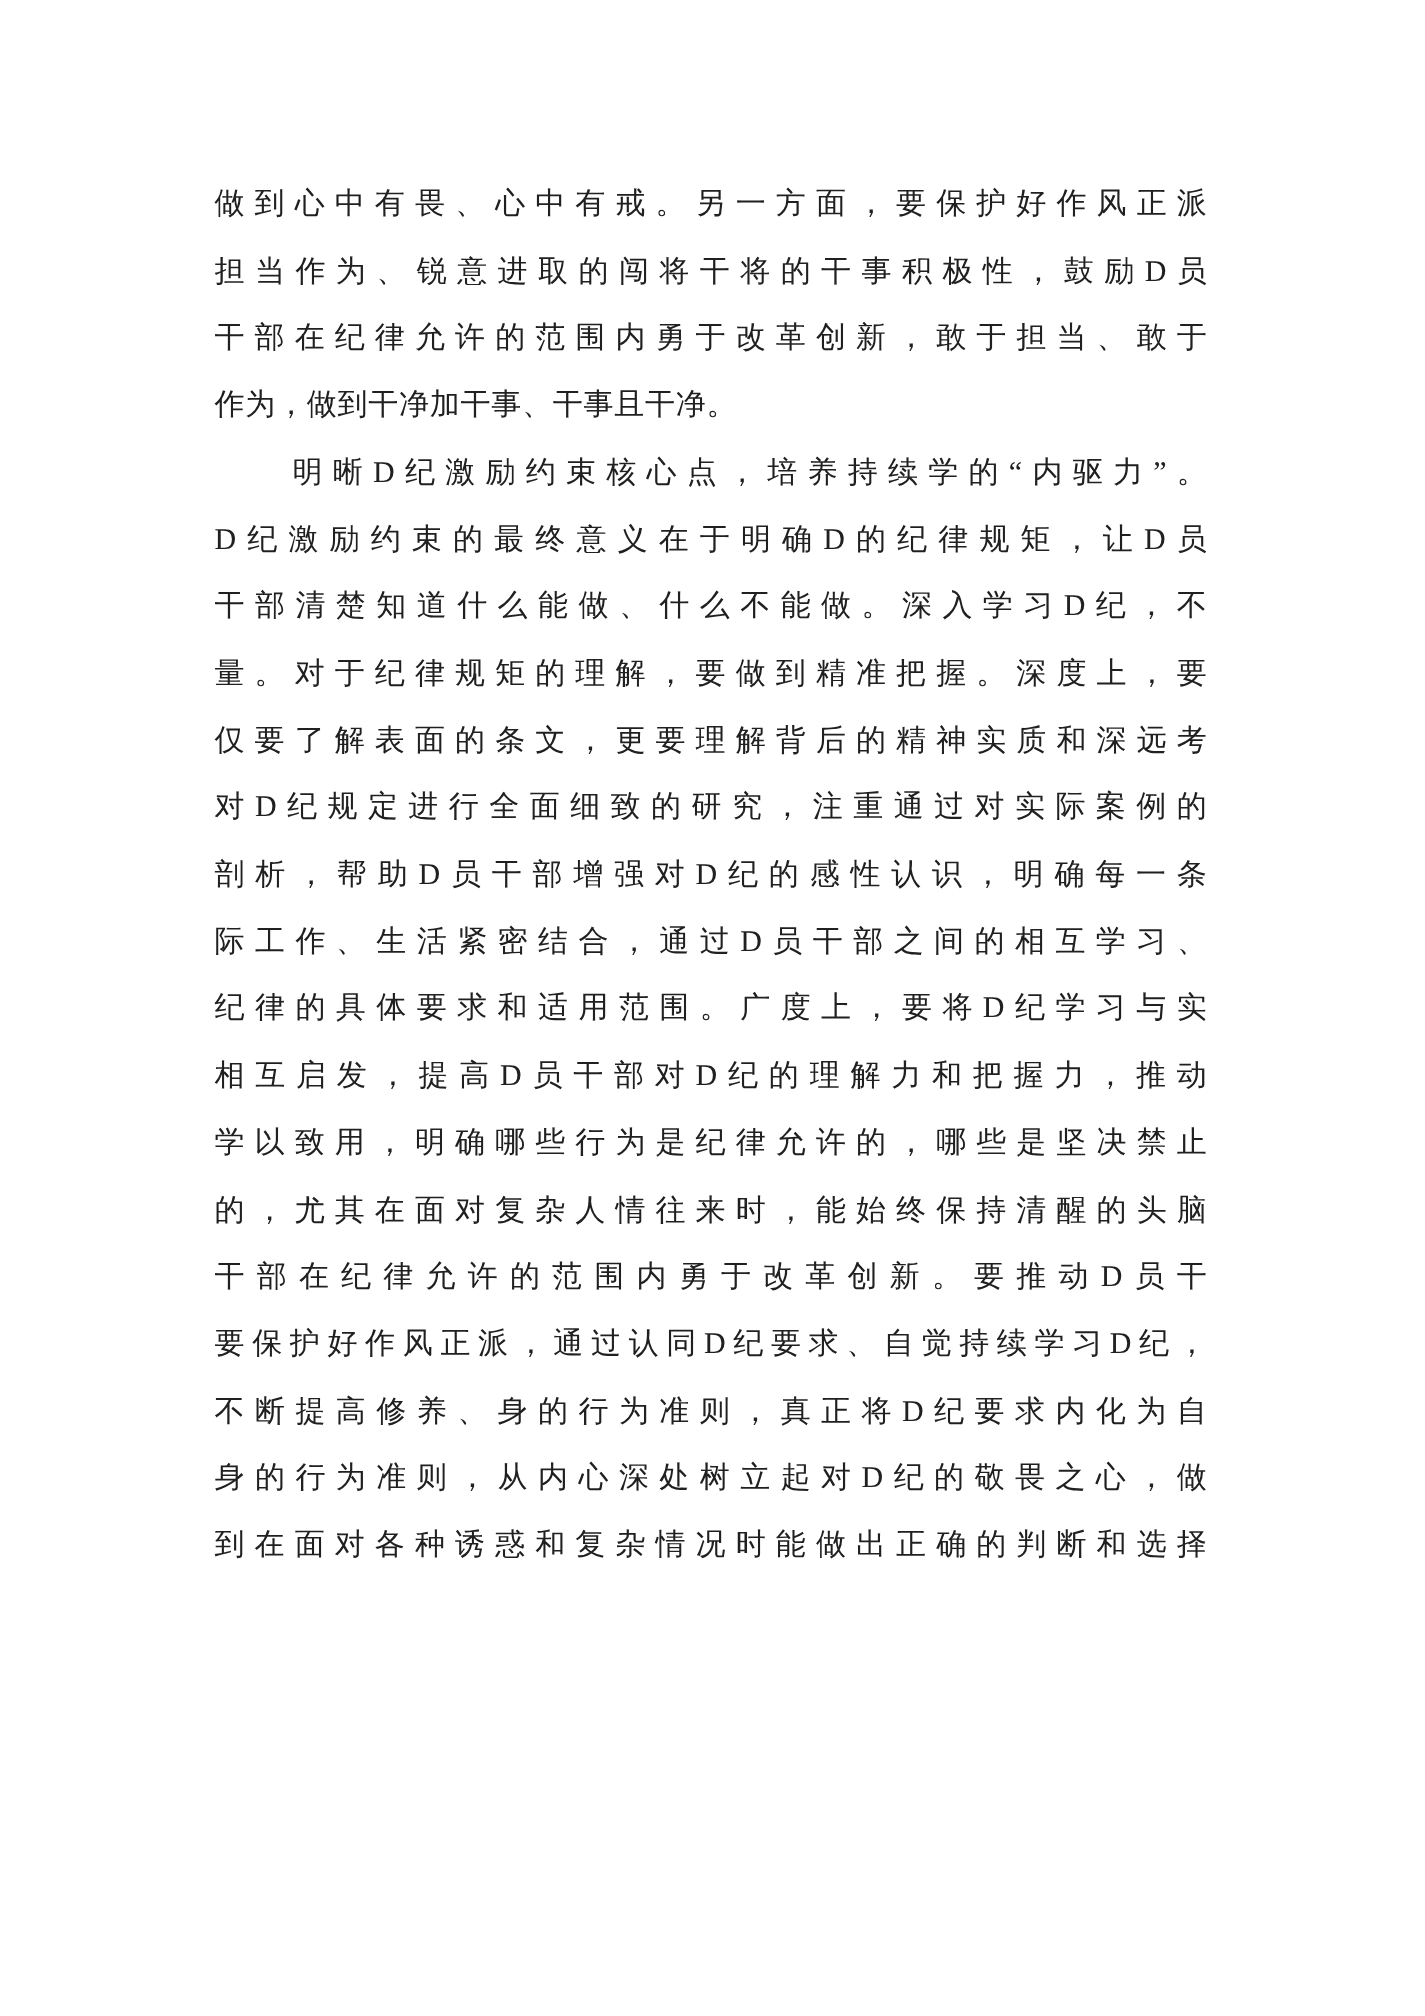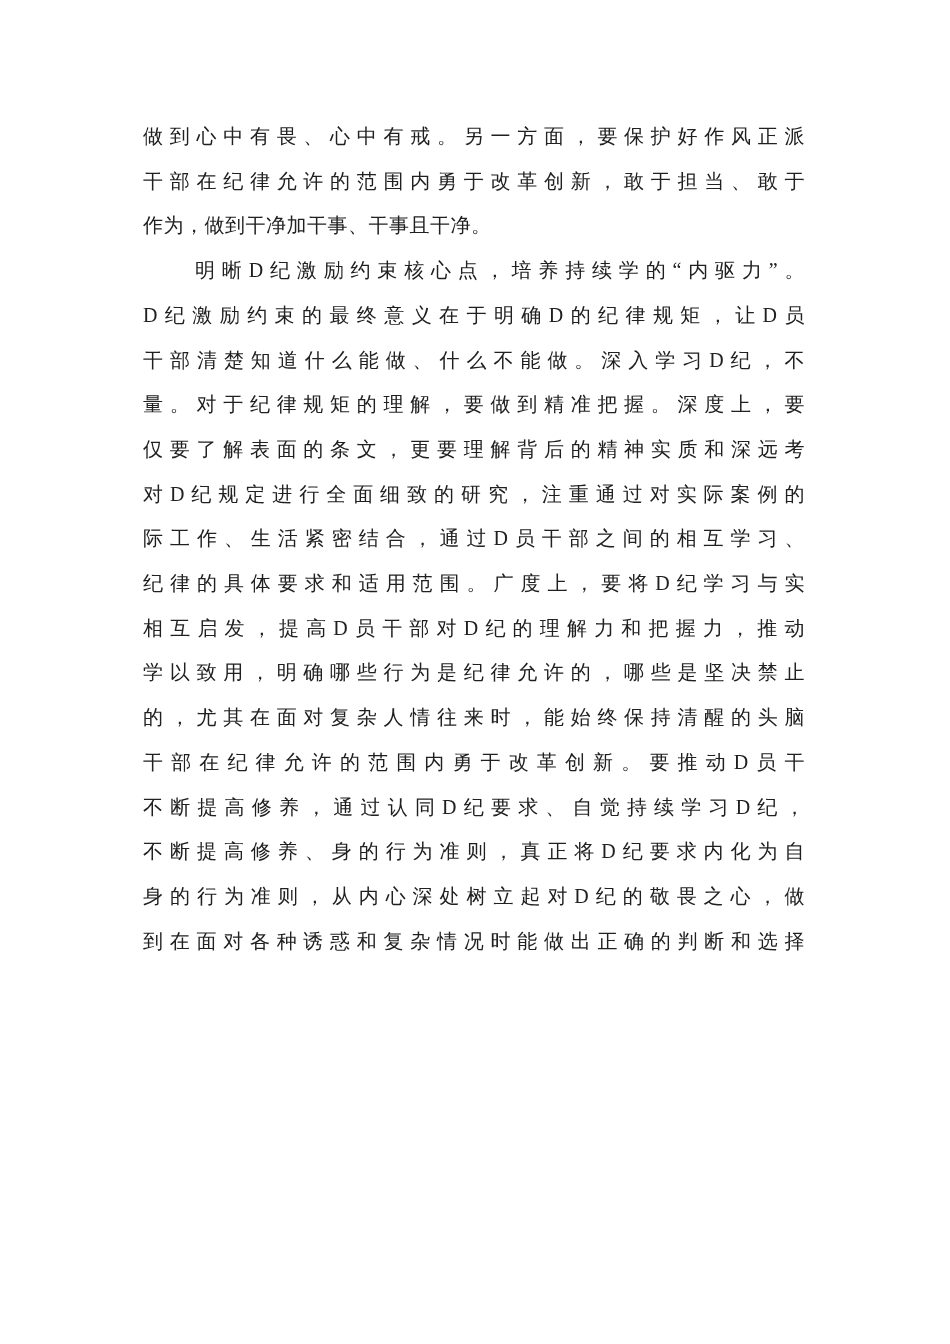--- a/index.html
+++ b/index.html
@@ -42,32 +42,34 @@
   .line.indent {
     text-indent: 52px;
   }
 </style>
 </head>
 <body>
 
 <div class="page">
   <div class="text-block" id="text-block" style="color: rgb(32, 32, 32);">
       <div class="line">做到心中有畏、心中有戒。另一方面，要保护好作风正派</div>
+      <div class="line">担当作为、锐意进取的闯将干将的干事积极性，鼓励D员</div>
       <div class="line">干部在纪律允许的范围内勇于改革创新，敢于担当、敢于</div>
       <div class="line para-end">作为，做到干净加干事、干事且干净。</div>
       <div class="line indent">明晰D纪激励约束核心点，培养持续学的“内驱力”。</div>
       <div class="line">D纪激励约束的最终意义在于明确D的纪律规矩，让D员</div>
       <div class="line">干部清楚知道什么能做、什么不能做。深入学习D纪，不</div>
       <div class="line">量。对于纪律规矩的理解，要做到精准把握。深度上，要</div>
       <div class="line">仅要了解表面的条文，更要理解背后的精神实质和深远考</div>
       <div class="line">对D纪规定进行全面细致的研究，注重通过对实际案例的</div>
+      <div class="line">剖析，帮助D员干部增强对D纪的感性认识，明确每一条</div>
       <div class="line">际工作、生活紧密结合，通过D员干部之间的相互学习、</div>
       <div class="line">纪律的具体要求和适用范围。广度上，要将D纪学习与实</div>
       <div class="line">相互启发，提高D员干部对D纪的理解力和把握力，推动</div>
       <div class="line">学以致用，明确哪些行为是纪律允许的，哪些是坚决禁止</div>
       <div class="line">的，尤其在面对复杂人情往来时，能始终保持清醒的头脑</div>
       <div class="line">干部在纪律允许的范围内勇于改革创新。要推动D员干</div>
-      <div class="line">不断提高修养，通过认同D纪要求、自觉持续学习D纪，</div>
+      <div class="line">要保护好作风正派，通过认同D纪要求、自觉持续学习D纪，</div>
       <div class="line">不断提高修养、身的行为准则，真正将D纪要求内化为自</div>
       <div class="line">身的行为准则，从内心深处树立起对D纪的敬畏之心，做</div>
       <div class="line">到在面对各种诱惑和复杂情况时能做出正确的判断和选择</div>
     </div>
 </div>
 
 </body></html>

